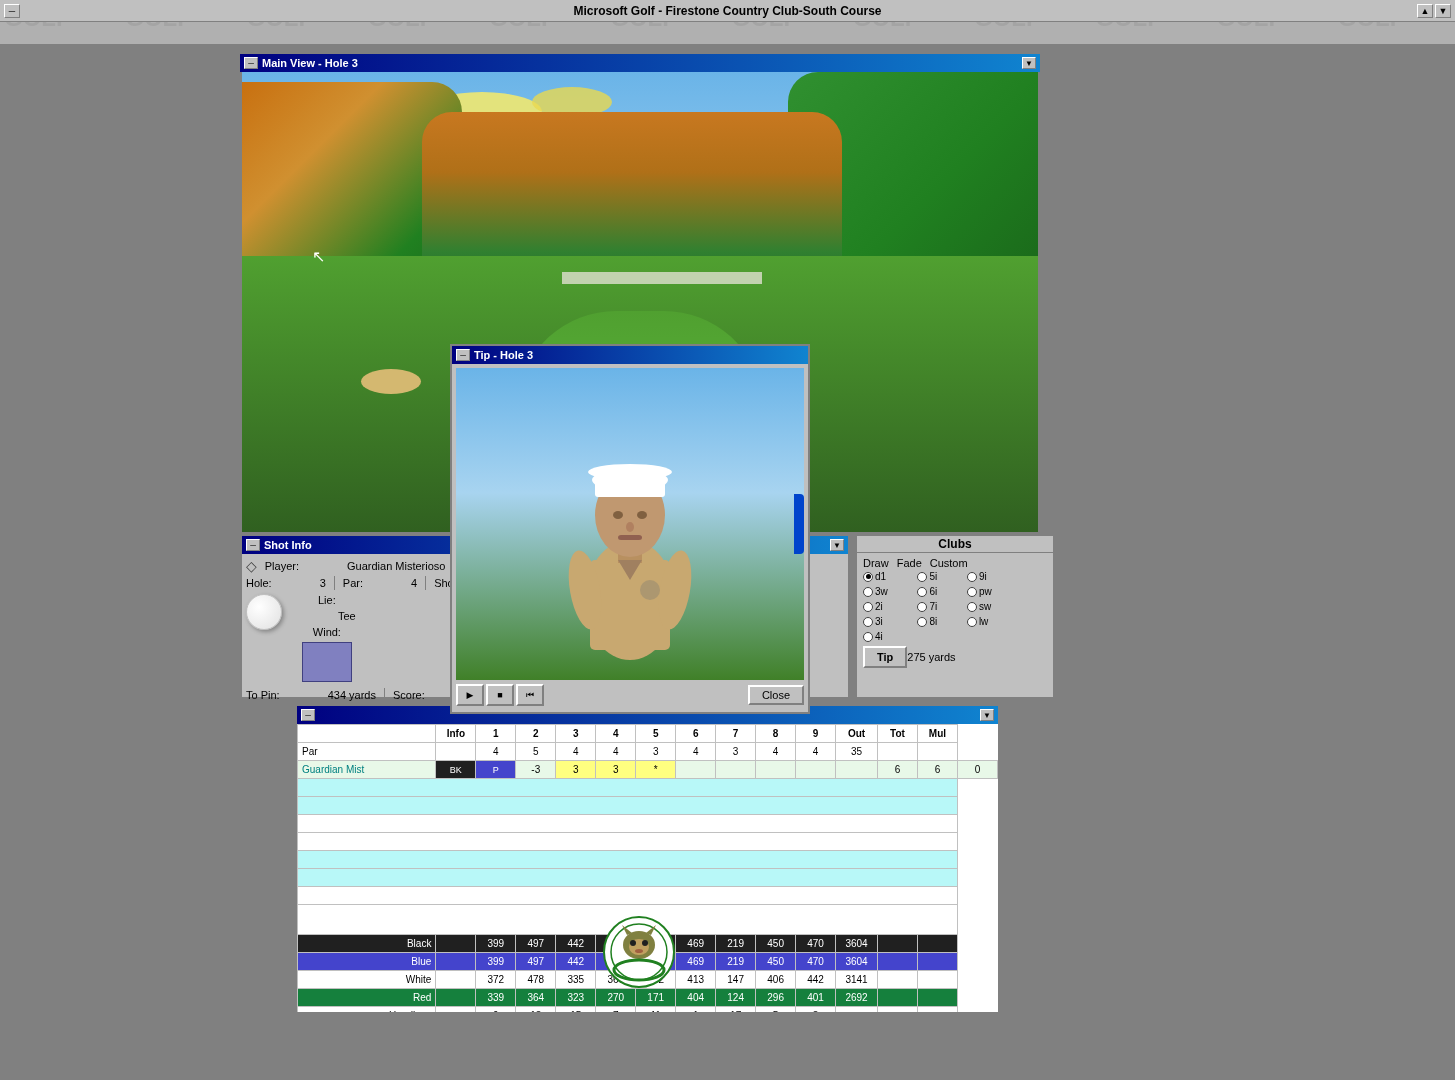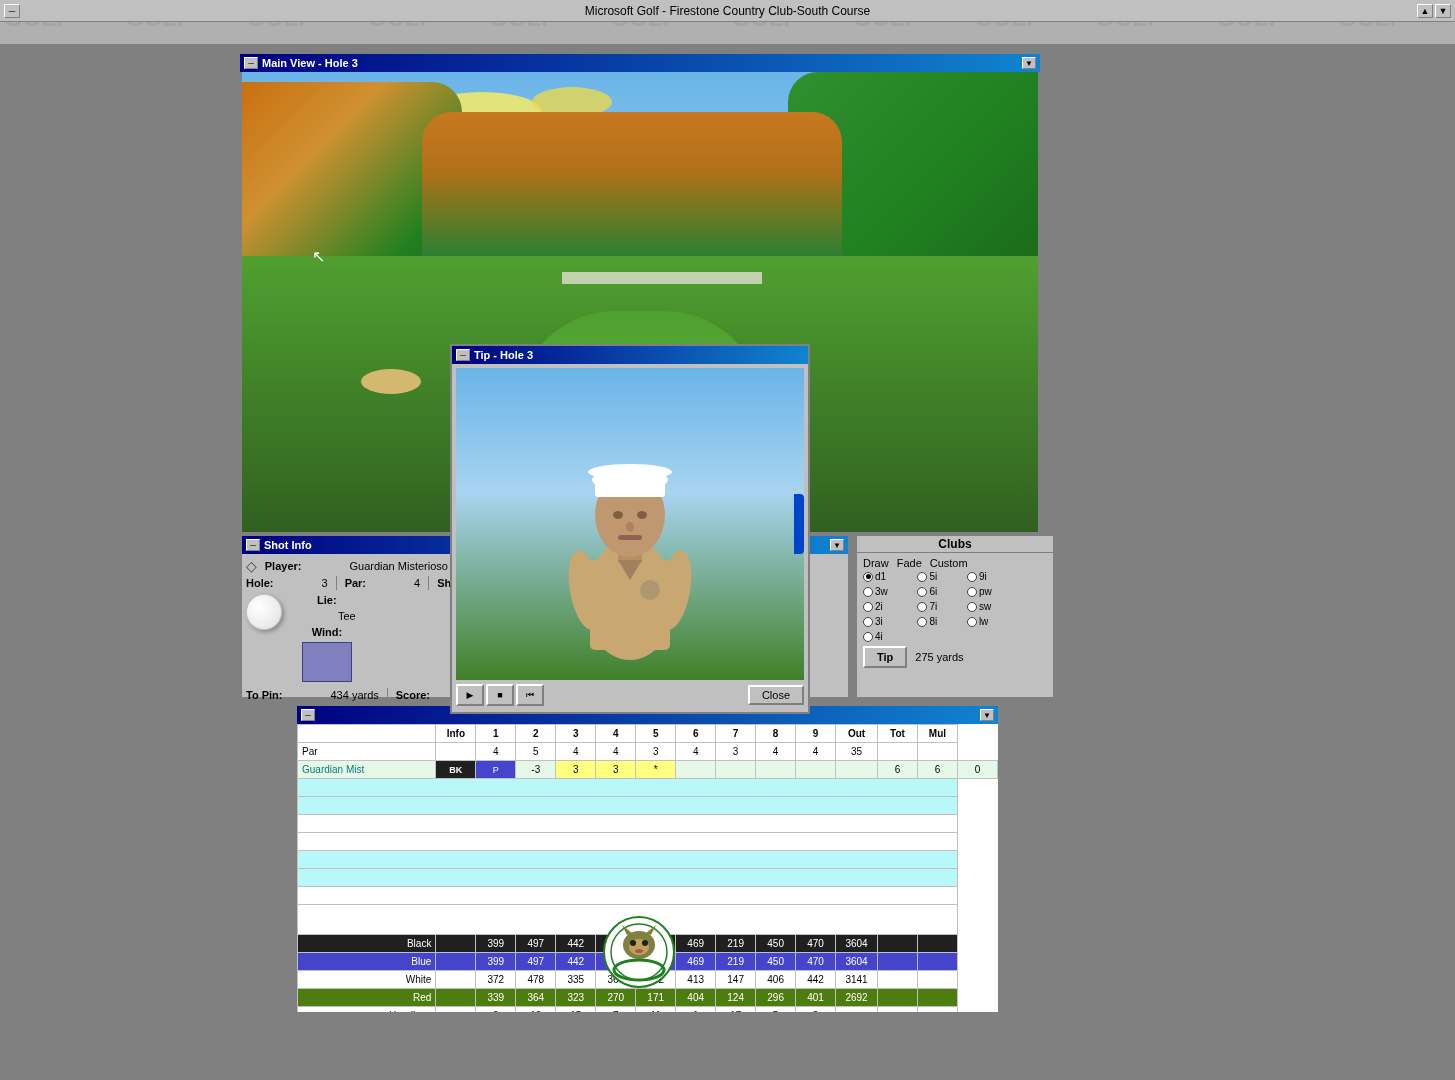--- a/index.html
+++ b/index.html
@@ -18,21 +18,21 @@
       background: #c0c0c0;
       height: 22px;
       display: flex;
       align-items: center;
       justify-content: center;
       border-bottom: 1px solid #808080;
       position: relative;
     }
     .title-bar-text {
       font-size: 12px;
-      font-weight: normal;
+      font-weight: bold;
     }
     .title-bar-controls {
       position: absolute;
       right: 4px;
       display: flex;
       gap: 2px;
     }
     .title-btn {
       width: 16px;
       height: 14px;
@@ -219,21 +219,21 @@
       gap: 8px;
       margin-bottom: 2px;
     }
     .shot-field {
       display: flex;
       align-items: center;
       gap: 4px;
       flex-direction: column;
     }
     .shot-label {
-      font-weight: bold;
+      font-weight: normal;
       font-size: 11px;
     }
     .shot-value {
       font-size: 11px;
       padding-left: 40px;
     }
     .shot-divider {
       width: 1px;
       height: 14px;
       background: #808080;
@@ -425,37 +425,36 @@
     }
     .tee-blue td {
       background: #4444cc;
       color: white;
     }
     .tee-white td {
       background: white;
       color: black;
     }
     .tee-red td {
-      background: #4d7c0f;
+      background: #15803d;
       color: white;
     }
     .handicap-row td {
       background: white;
     }
     .score-cell-yellow {
       background: #ffff80 !important;
     }
     .score-cell-star {
       background: #ffff80 !important;
     }
     .bk-col {
       background: #202020 !important;
       color: white !important;
       font-size: 9px;
-      font-weight: bold;
     }
     .p-col {
       background: #4444cc !important;
       color: white !important;
       font-size: 9px;
     }
 
     
     .tip-btn {
       background: #c0c0c0;
@@ -918,21 +917,21 @@
 
         <div class="radio-option">
           <div class="radio-circle"></div>
           <span>4i</span>
         </div>
         <div></div>
         <div></div>
         <div></div>
       </div>
 
-      <div style="display:flex;align-items:center;gap:8px;margin-top:4px;">
+      <div style="display:flex;align-items:center;margin-top:4px;">
         <button class="tip-btn">Tip</button>
         <span>275 yards</span>
       </div>
     </div>
   </div>
 
   <div class="tip-dialog">
     <div class="tip-title-bar">
       <div style="display:flex;align-items:center;gap:4px;">
         <span class="win-btn">─</span>

